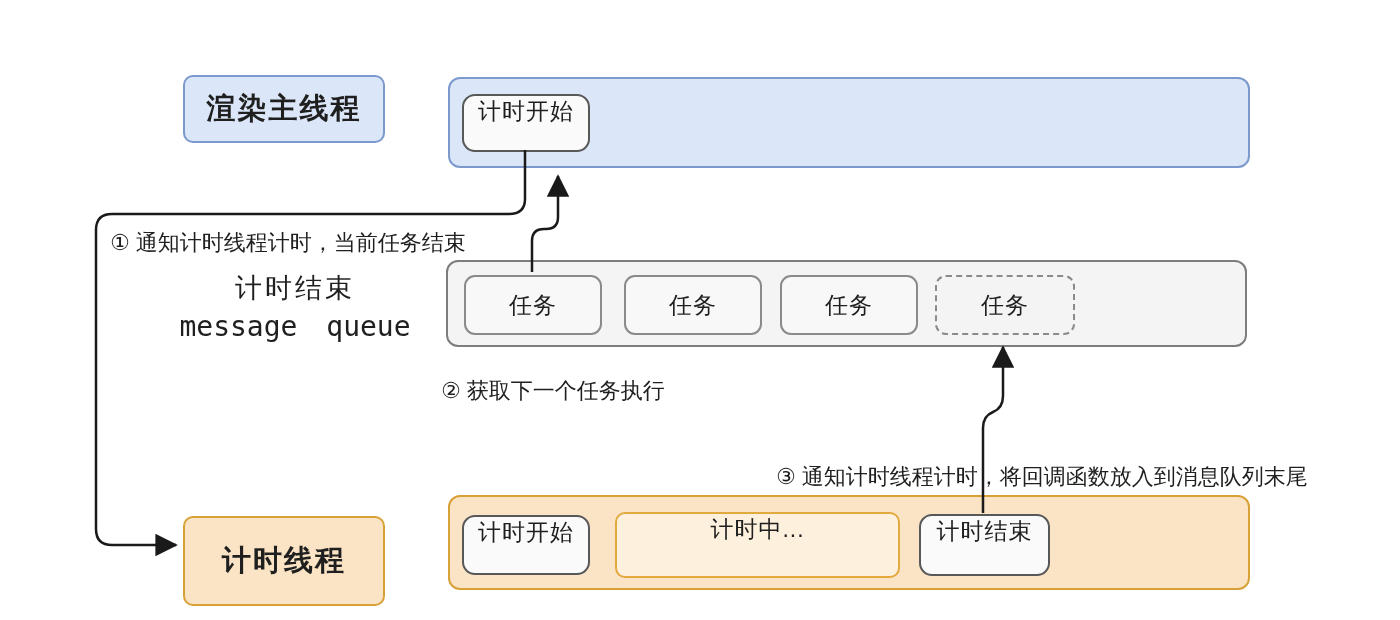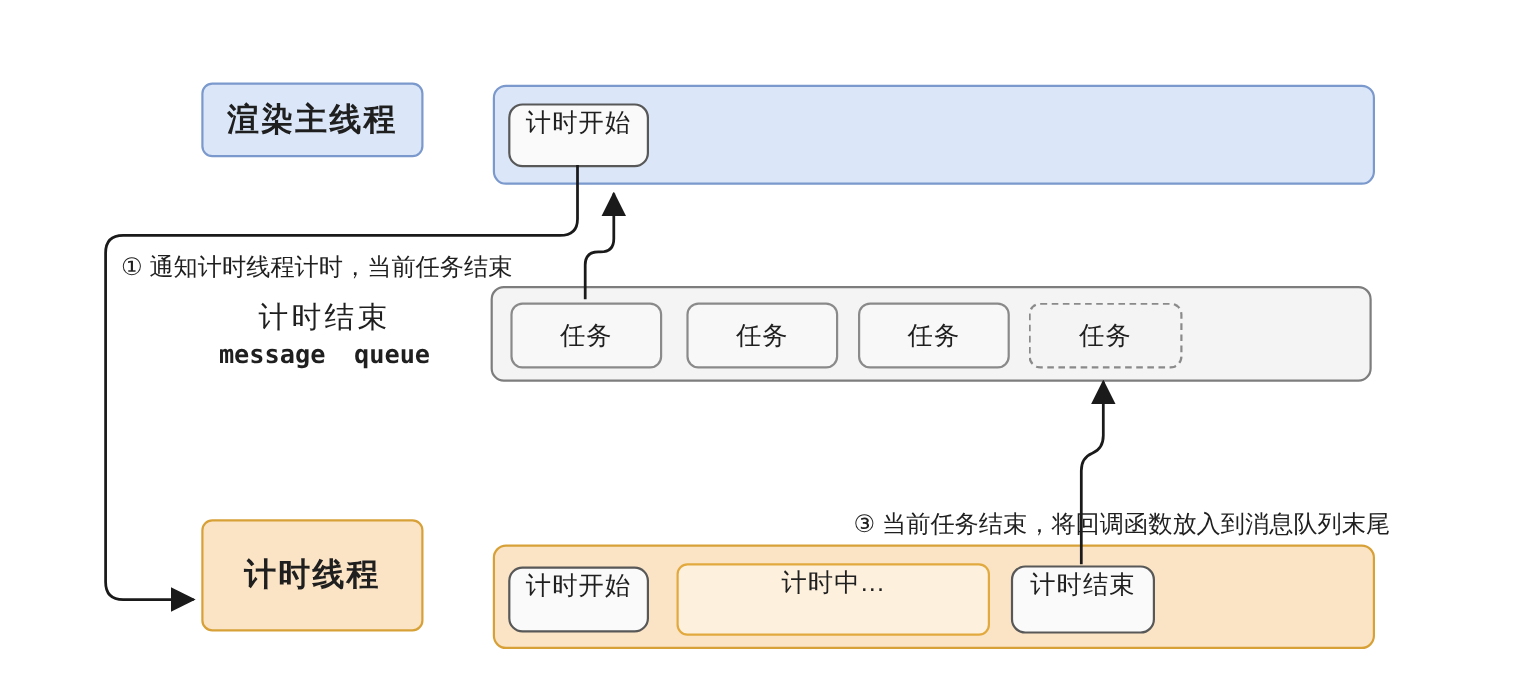--- a/index.html
+++ b/index.html
@@ -33,21 +33,21 @@
   }
   .task.dashed{background:transparent;border:2px dashed var(--task-border);}
   .chip.orange-light{
     background:var(--orange-light-fill);border:2px solid var(--orange-light-border);
     border-radius:10px;
   }
   .queue-label{text-align:center;line-height:1.25;}
   .queue-label .cn{font-size:27px;font-weight:500;letter-spacing:3px;}
   .queue-label .en{
     font-family:"DejaVu Sans Mono","Liberation Mono",monospace;
-    font-size:23px;font-weight:700;word-spacing:12px;margin-top:3px;
+    font-size:28px;font-weight:400;word-spacing:12px;margin-top:3px;
   }
   .annotation{font-size:22px;font-weight:500;white-space:nowrap;margin-top:10px;}
   svg.arrows{position:absolute;left:0;top:0;pointer-events:none;}
 </style>
 </head>
 <body>
 
 <div class="stage">
 
   <div class="abs thread-box blue" style="left:183px;top:75px;width:202px;height:68px;">
@@ -73,21 +73,21 @@
       <span>任务</span>
     </div>
     <div class="abs task" style="left:332px;top:13px;width:138px;height:60px;">
       <span>任务</span>
     </div>
     <div class="abs task dashed" style="left:487px;top:13px;width:140px;height:60px;">
       <span>任务</span>
     </div>
   </div>
 
-  <div class="abs thread-box orange" style="left:183px;top:472px;width:202px;height:102px;font-family:Liberation Serif, serif;">
+  <div class="abs thread-box orange" style="left:183px;top:516px;width:202px;height:90px;font-family:Liberation Serif, serif;">
     <span>计时线程</span>
   </div>
 
   <div class="abs bar orange" style="left:448px;top:495px;width:802px;height:95px;">
     <div class="abs chip" style="left:12px;top:18px;width:128px;height:60px;">
       <span>计时开始</span>
     </div>
     <div class="abs chip" style="left:469px;top:17px;width:131px;height:62px;">
       <span>计时结束</span>
     </div>
@@ -101,15 +101,16 @@
       <marker id="ah" viewBox="0 0 12 12" refX="11" refY="6" markerWidth="9" markerHeight="9" orient="auto-start-reverse">
         <path d="M0,0 L12,6 L0,12 Z" fill="#1a1a1a"></path>
       </marker>
     </defs>
     <path d="M525 150 L525 199 Q525 214 509 214 L112 214 Q96 214 96 230 L96 529 Q96 545 112 545 L176 545" fill="none" stroke="#1a1a1a" stroke-width="2.5" marker-end="url(#ah)"></path>
     <path d="M532 272 L532 241 Q532 229 544 229 L546 229 Q558 229 558 217 L558 176" fill="none" stroke="#1a1a1a" stroke-width="2.5" marker-end="url(#ah)"></path>
     <path d="M983 513 L983 428 Q983 416 993 412 Q1003 408 1003 396 L1003 347" fill="none" stroke="#1a1a1a" stroke-width="2.5" marker-end="url(#ah)"></path>
   </svg>
 
   <div class="abs annotation" style="left:110px;top:218px;">① 通知计时线程计时，当前任务结束</div>
-  <div class="abs annotation" style="left:776px;top:452px;">③ 当前任务结束，将回调函数放入到消息队列末尾</div>
+  <div class="abs annotation" style="left:441px;top:366px;">② 获取下一个任务执行</div>
+  <div class="abs annotation" style="left:776px;top:452px;">③ 通知计时线程计时，将回调函数放入到消息队列末尾</div>
 
 </div>
 
 </body></html>

